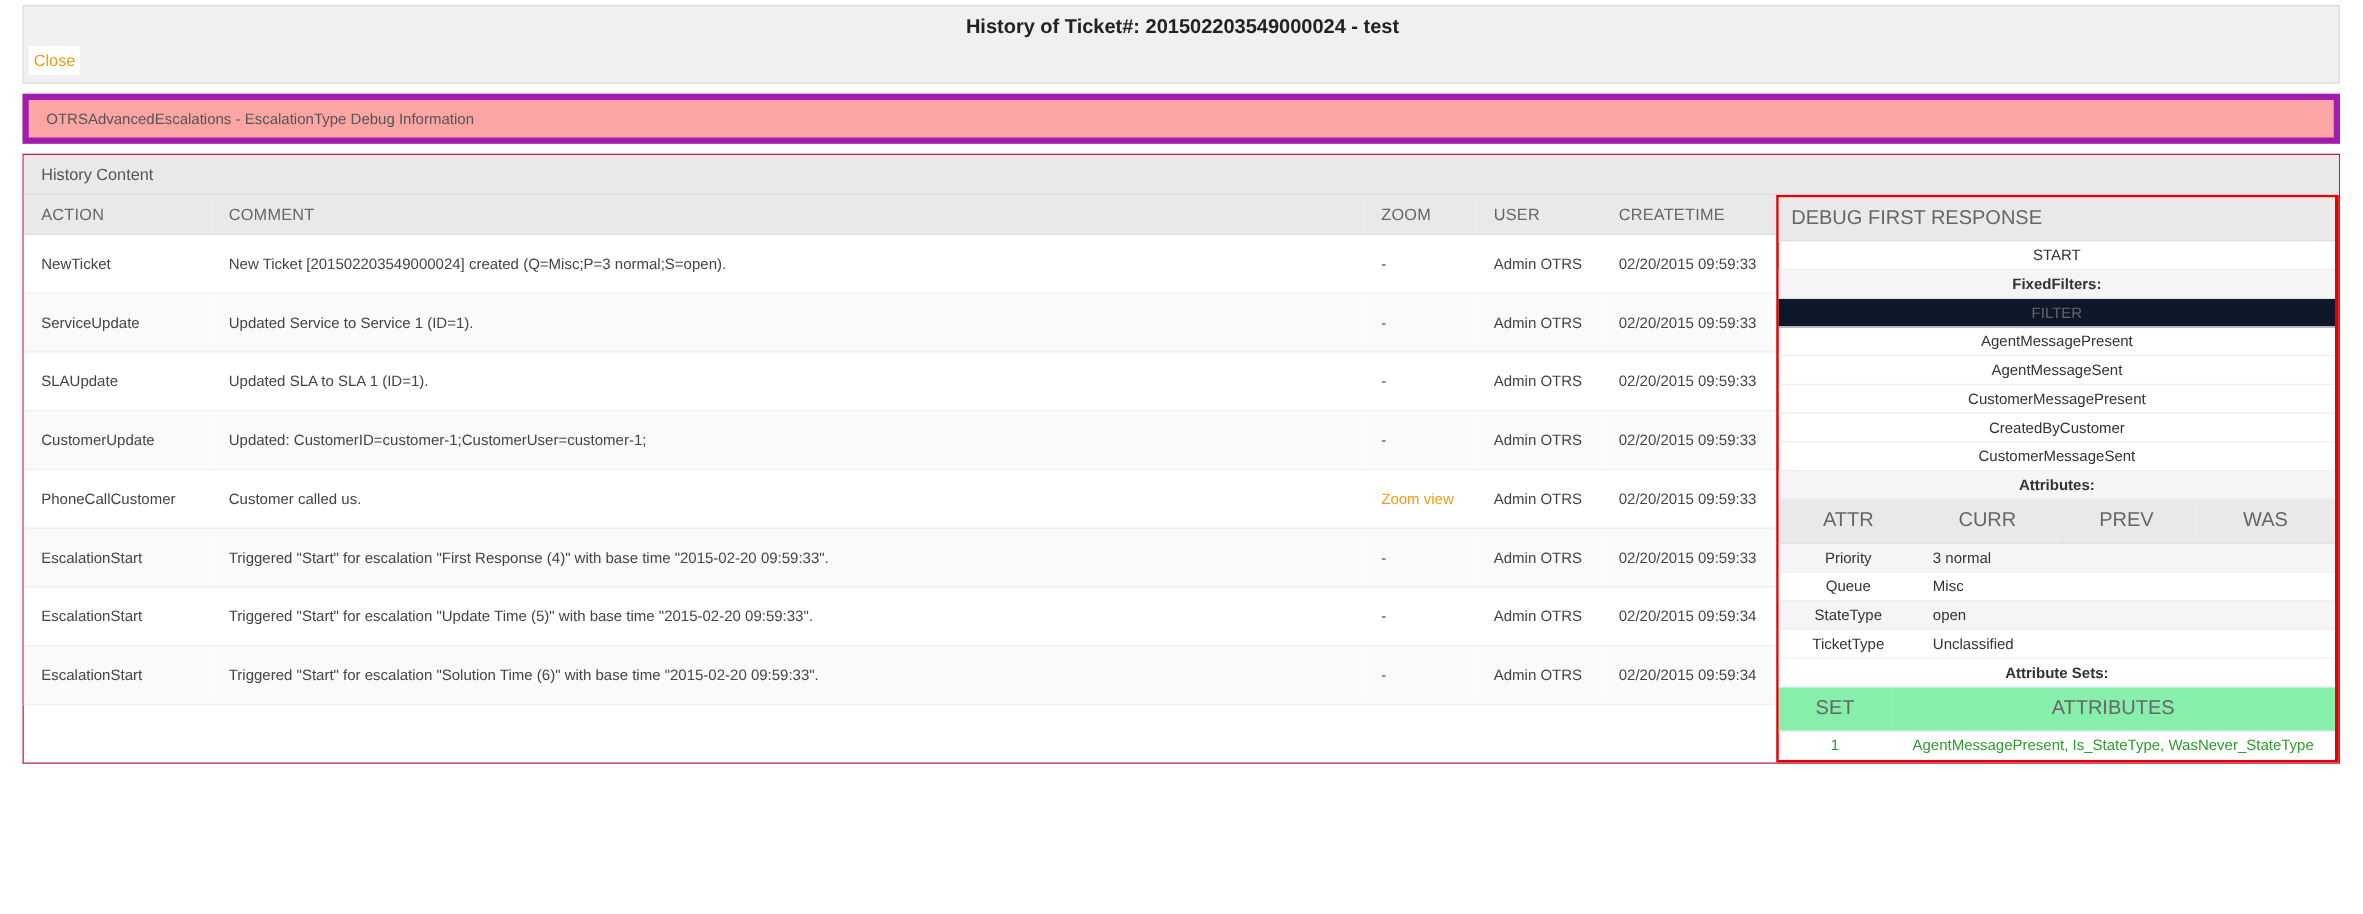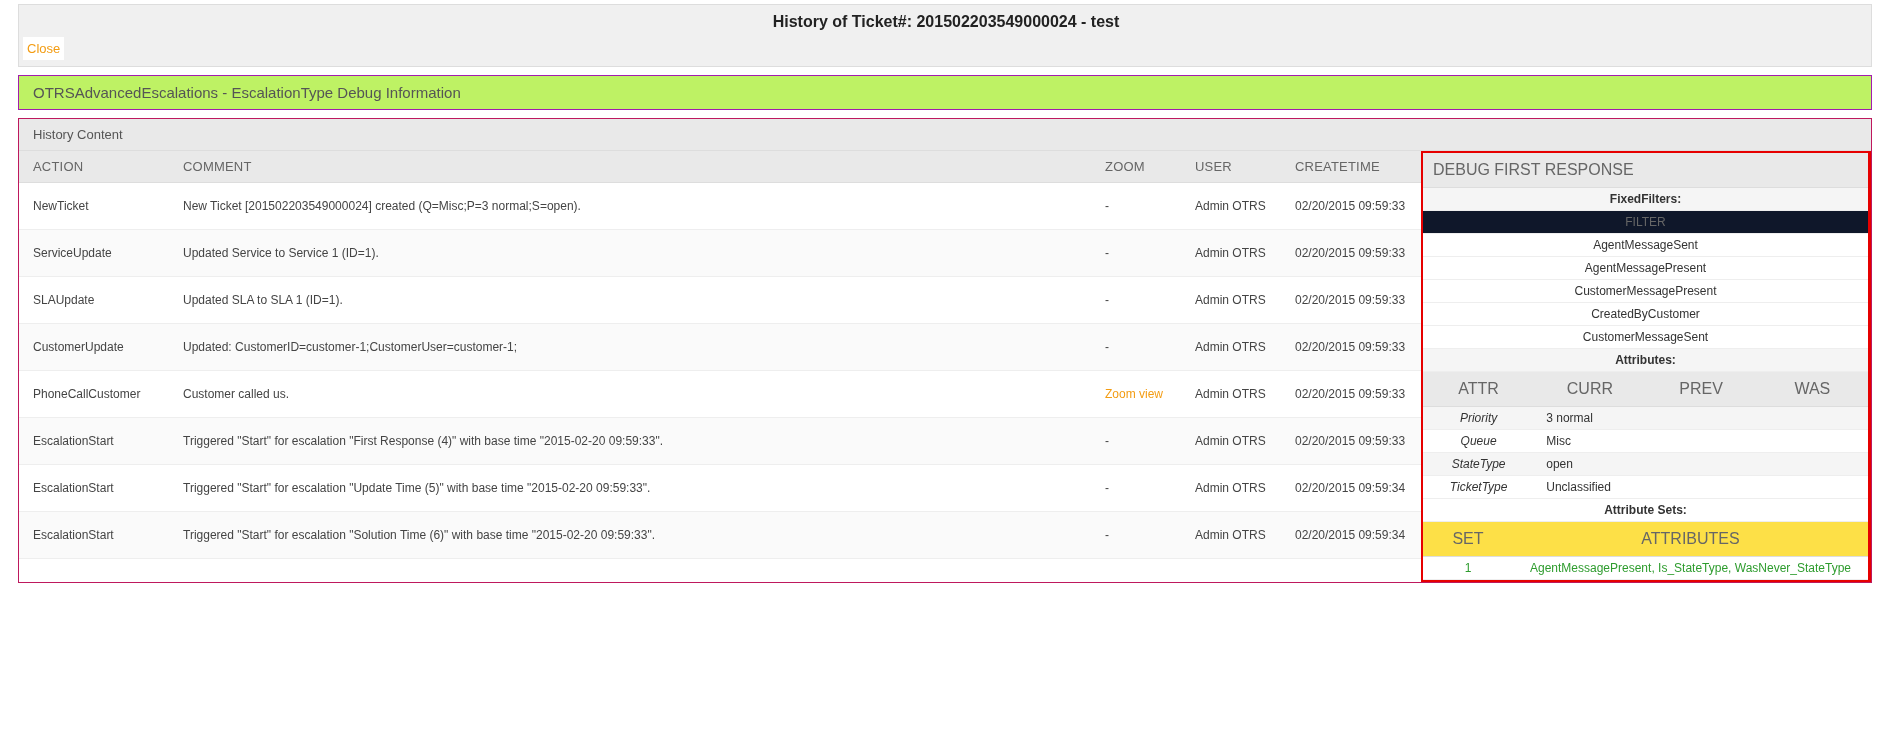--- a/index.html
+++ b/index.html
@@ -1,44 +1,44 @@
 <!DOCTYPE html>
 <html><head>
 <meta charset="utf-8">
 <style>
   * { box-sizing: border-box; margin: 0; padding: 0; }
   body { font-family: Arial, Helvetica, sans-serif; font-size: 13px; color: #333; background: #fff; }
   .frame { padding: 4px 0 20px 0; }
   .page-header { background: #f0f0f0; border: 1px solid #ddd; margin: 0 18px 8px 18px; padding: 8px 0 6px 0; }
   .page-title { font-size: 16px; font-weight: bold; color: #222; padding: 0 0 6px 0; margin-left: 2px; text-align: center; }
   .close-link { color: #f39c12; font-size: 13px; padding: 4px 4px; display: inline-block; cursor: pointer; background:#fff; margin-left:4px;}
-  .section-bar { background: #bef264; border: 1px solid #a21caf; color: #555; font-size: 15px; padding: 8px 14px; margin: 0 18px 8px 18px; }
+  .section-bar { background: #fca5a5; border: 5px solid #a21caf; color: #555; font-size: 12px; padding: 8px 14px; margin: 0 18px 8px 18px; }
   .content-wrap { margin: 0 18px; border: 1px solid #be185d; }
   .content-header { background: #e9e9e9; color: #555; font-size: 13px; padding: 8px 14px; border-bottom: 1px solid #ddd; }
   .main-row { display: flex; align-items: stretch; }
   .history-area { flex: 1 1 auto; }
   .history-table { width: 100%; border-collapse: collapse; font-size: 12px; }
   .history-table th { text-align: left; font-weight: normal; color: #666; background: #e9e9e9; padding: 8px 14px; border-bottom: 1px solid #ddd; font-size: 13px; letter-spacing: 0.2px; }
   .history-table td { padding: 16px 14px; border-bottom: 1px solid #eee; color: #444; vertical-align: middle; }
   .history-table tr:nth-child(odd) td { background: #fff; }
   .history-table tr:nth-child(even) td { background: #fafafa; }
   .zoom-link { color: #f39c12; cursor: pointer; }
   .debug-area { width: 450px; border: 2px solid #e60000; border-right-width:3px; }
   .debug-table { width: 100%; border-collapse: collapse; font-size: 12px; }
   .debug-table th { text-align: left; font-weight: normal; color: #666; background: #e9e9e9; padding: 8px 10px; border-bottom: 1px solid #ddd; font-size: 16px; }
   .debug-table td { padding: 4px 10px; border-bottom: 1px solid #eee; color: #333; text-align: center; }
   .debug-green { color: #2e9c2e; font-weight: normal; }
   .debug-red { color: #d9001d; }
   .debug-bold { font-weight: bold; color: #222; }
   .attr-grid th { text-align: center; background:#e9e9e9; }
   .attr-grid td { text-align: left; padding: 4px 12px; }
-  .attr-grid td:first-child { text-align:center; width:90px;font-style:italic;}
+  .attr-grid td:first-child { text-align:center; width:90px;}
   .attr-grid tr:nth-child(odd) td { background:#f5f5f5;}
   .attr-grid tr:nth-child(even) td { background:#fff;}
-  .set-grid th { text-align:center; background:#fde047;}
+  .set-grid th { text-align:center; background:#86efac;}
   .set-grid td { text-align:center; color:#2e9c2e;}
 </style>
 </head>
 <body>
 
 <div class="frame">
 
   <div class="page-header">
     <div class="page-title">History of Ticket#: 201502203549000024 - test</div>
     <a class="close-link">Close</a>
@@ -125,32 +125,35 @@
 
       <div class="debug-area">
         <table class="debug-table">
           <thead>
             <tr>
                 <th>DEBUG FIRST RESPONSE</th>
               </tr>
           </thead>
           <tbody>
             <tr>
+                <td class="debug-green">START</td>
+              </tr>
+            <tr>
                 <td class="debug-bold" style="background:#f5f5f5">FixedFilters:</td>
               </tr>
             <tr>
                 <td style="background:#0f172a;color:#666">FILTER</td>
               </tr>
           </tbody>
           <tbody id="debug-filters">
               <tr>
+                <td class="debug-red">AgentMessagePresent</td>
+              </tr>
+              <tr>
                 <td class="debug-red">AgentMessageSent</td>
-              </tr>
-              <tr>
-                <td class="debug-red">AgentMessagePresent</td>
               </tr>
               <tr>
                 <td class="debug-green">CustomerMessagePresent</td>
               </tr>
               <tr>
                 <td class="debug-green">CreatedByCustomer</td>
               </tr>
               <tr>
                 <td class="debug-green">CustomerMessageSent</td>
               </tr>

